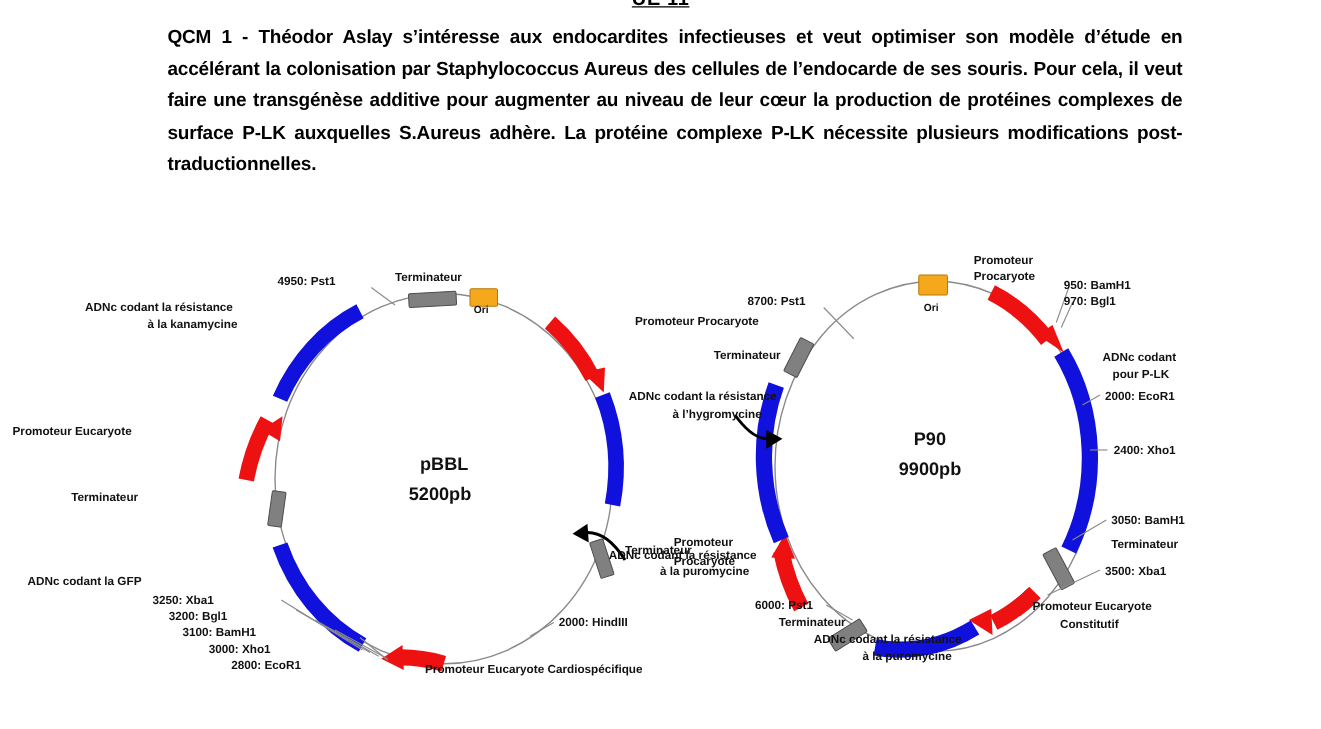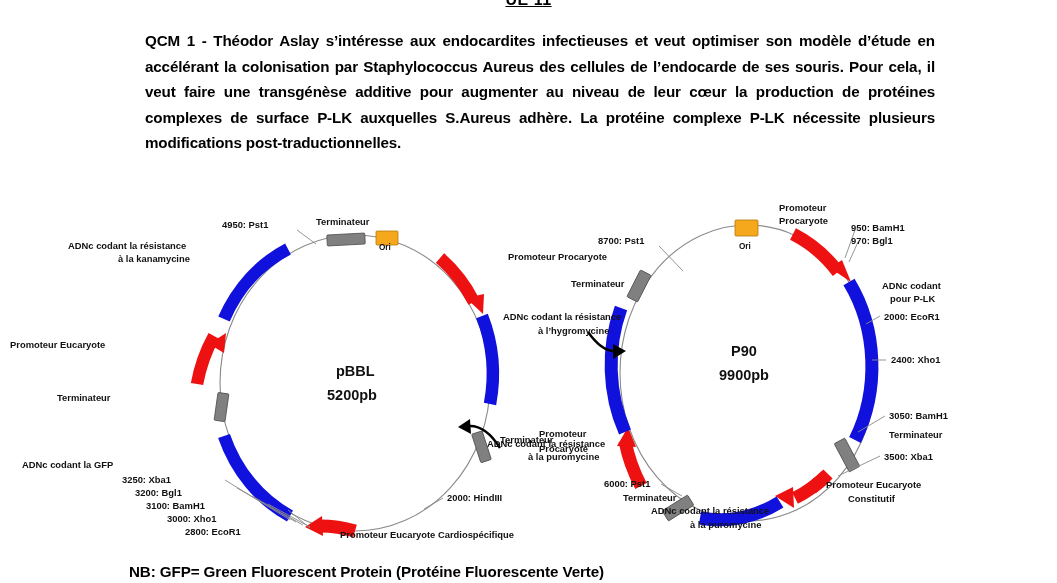--- a/index.html
+++ b/index.html
@@ -28,21 +28,21 @@
   .text-block{
     position:absolute;
     left:129px;top:12px;width:822px;
     font-size:15.2px;
     font-weight:bold;
     line-height:25.5px;
     text-align:justify;
     text-justify:inter-word;
     letter-spacing:-0.15px;
   }
-  .text-block p{margin:16px;}
+  .text-block p{margin:5px;}
 
   .note{
     position:absolute;
     left:129px;top:563px;
     font-size:15.2px;
     font-weight:bold;
     letter-spacing:-0.1px;
   }
 
   
@@ -235,15 +235,14 @@
         <text class="lbl" x="503" y="122">ADNc codant la résistance</text>
         <text class="lbl" x="538" y="136">à l’hygromycine</text>
 
         <text class="pname" x="731" y="158">P90</text>
         <text class="pname" x="719" y="182">9900pb</text>
       </g>
 
     </svg>
   </div>
 
-  <div class="note">NB: GFP= Green Fluorescent Protein (Protéine Fluorescente Verte)</div>
 
 </div>
 
 </body></html>

